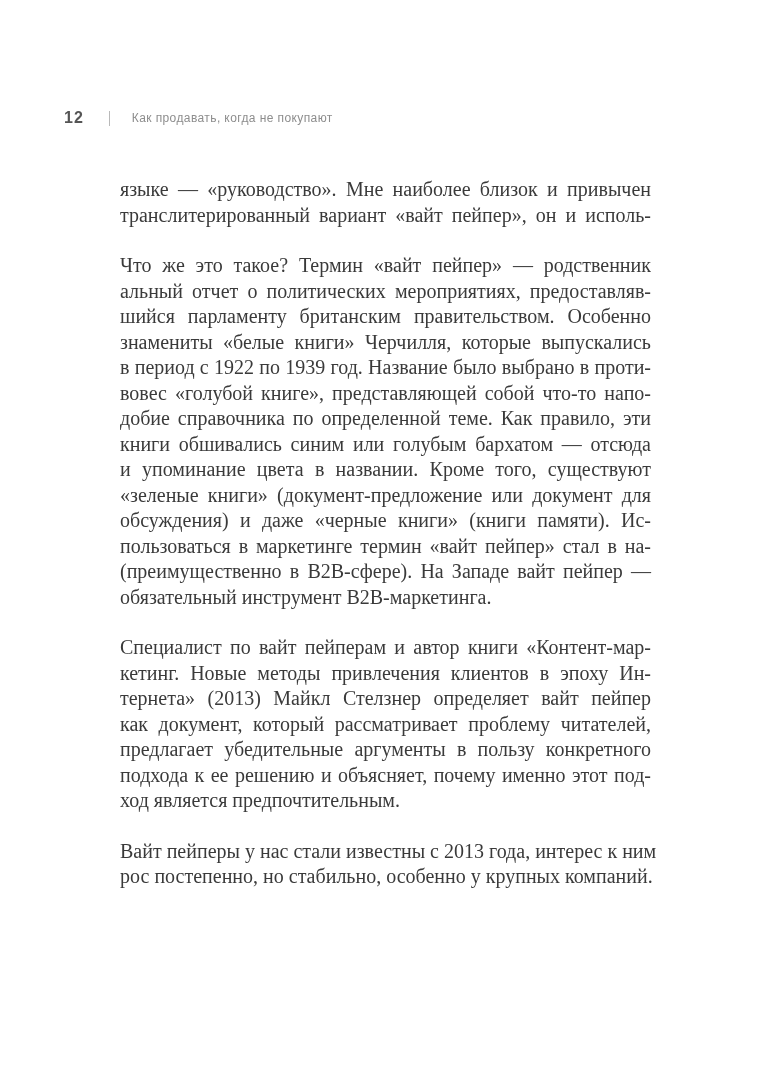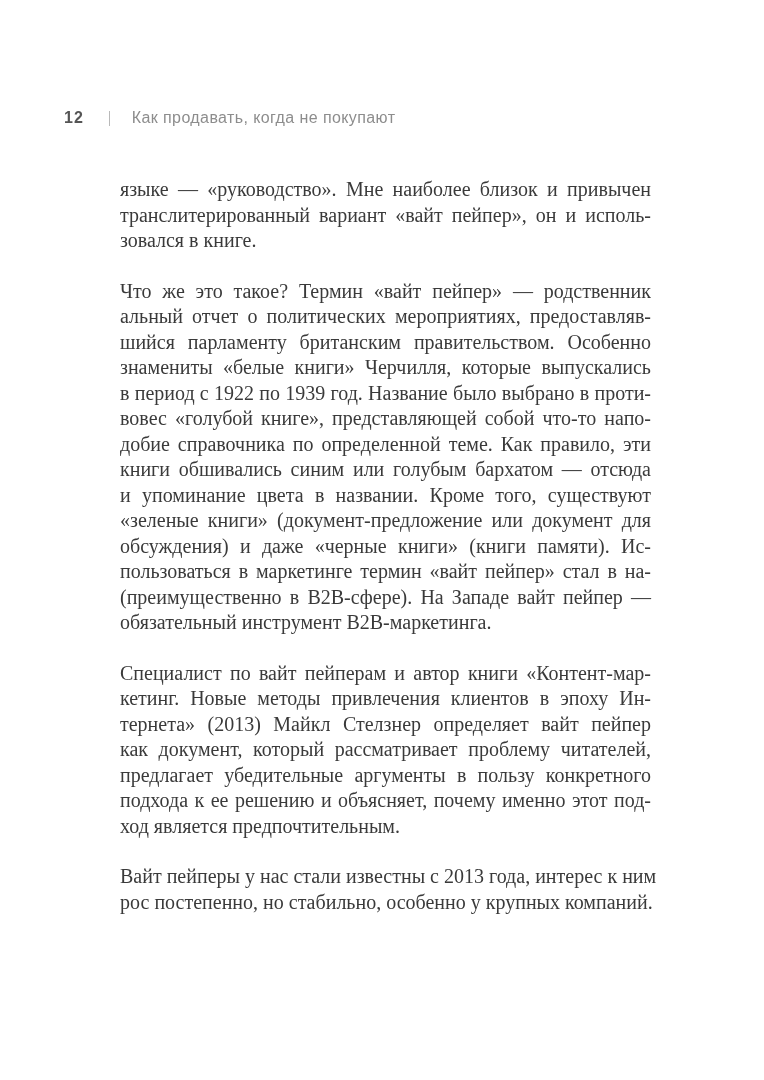--- a/index.html
+++ b/index.html
@@ -31,21 +31,21 @@
     color: var(--page-number-color, #555555);
   }
   .separator {
     width: 1px;
     height: 15px;
     background: var(--separator-color, #b9b9b9);
     margin-left: 25px;
     margin-right: 22px;
   }
   .running-title {
-    font-size: 16px;
+    font-size: 12px;
     letter-spacing: 0.4px;
     color: var(--running-title-color, #8d8d8d);
     text-align: right;
   }
   .text-column {
     position: absolute;
     left: 120px;
     top: 177px;
     width: 531px;
     font-size: 20px;
@@ -76,21 +76,20 @@
 <div class="page">
   <div class="running-header">
     <span class="page-number">12</span>
     <span class="separator"></span>
     <span class="running-title">Как продавать, когда не покупают</span>
   </div>
   <div class="text-column">
       <div class="para">
         <div class="line">языке — «руководство». Мне наиболее близок и привычен</div>
         <div class="line">транслитерированный вариант «вайт пейпер», он и исполь-</div>
-        <div class="line last">зовался в книге.</div>
       </div>
       <div class="para">
         <div class="line">Что же это такое? Термин «вайт пейпер» — родственник</div>
         <div class="line">альный отчет о политических мероприятиях, предоставляв-</div>
         <div class="line">шийся парламенту британским правительством. Особенно</div>
         <div class="line">знамениты «белые книги» Черчилля, которые выпускались</div>
         <div class="line">в период с 1922 по 1939 год. Название было выбрано в проти-</div>
         <div class="line">вовес «голубой книге», представляющей собой что-то напо-</div>
         <div class="line">добие справочника по определенной теме. Как правило, эти</div>
         <div class="line">книги обшивались синим или голубым бархатом — отсюда</div>

